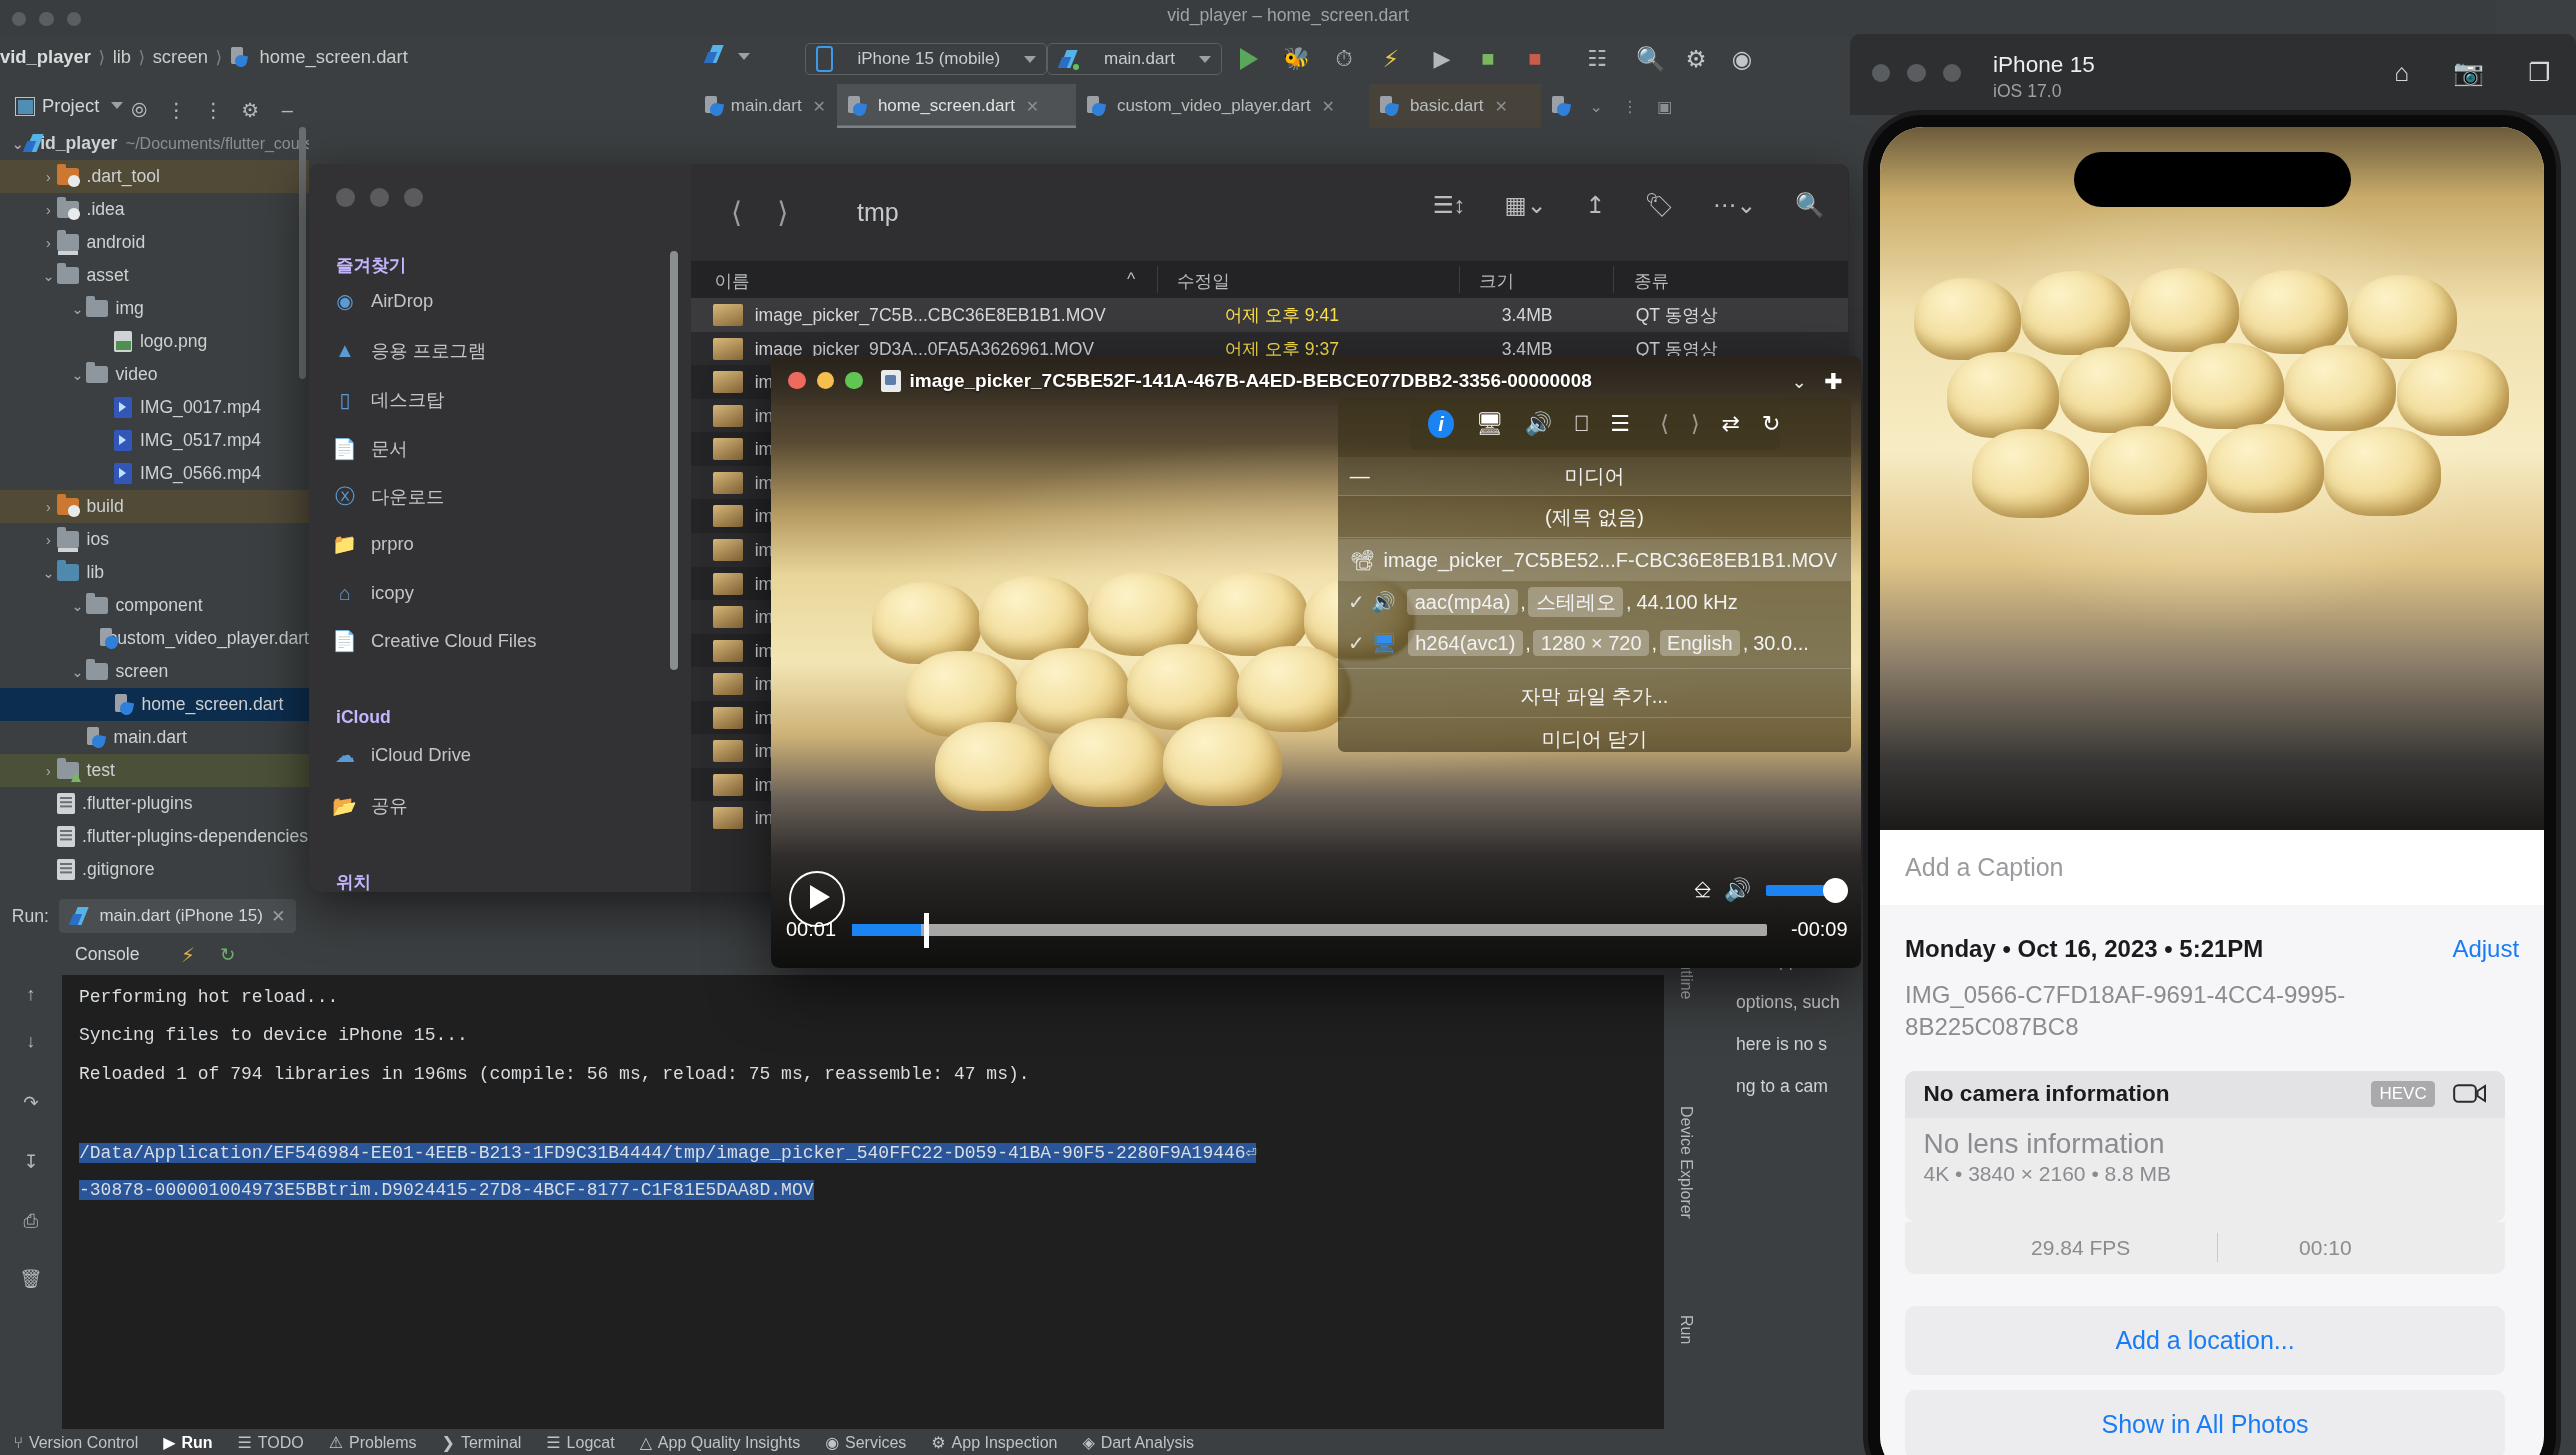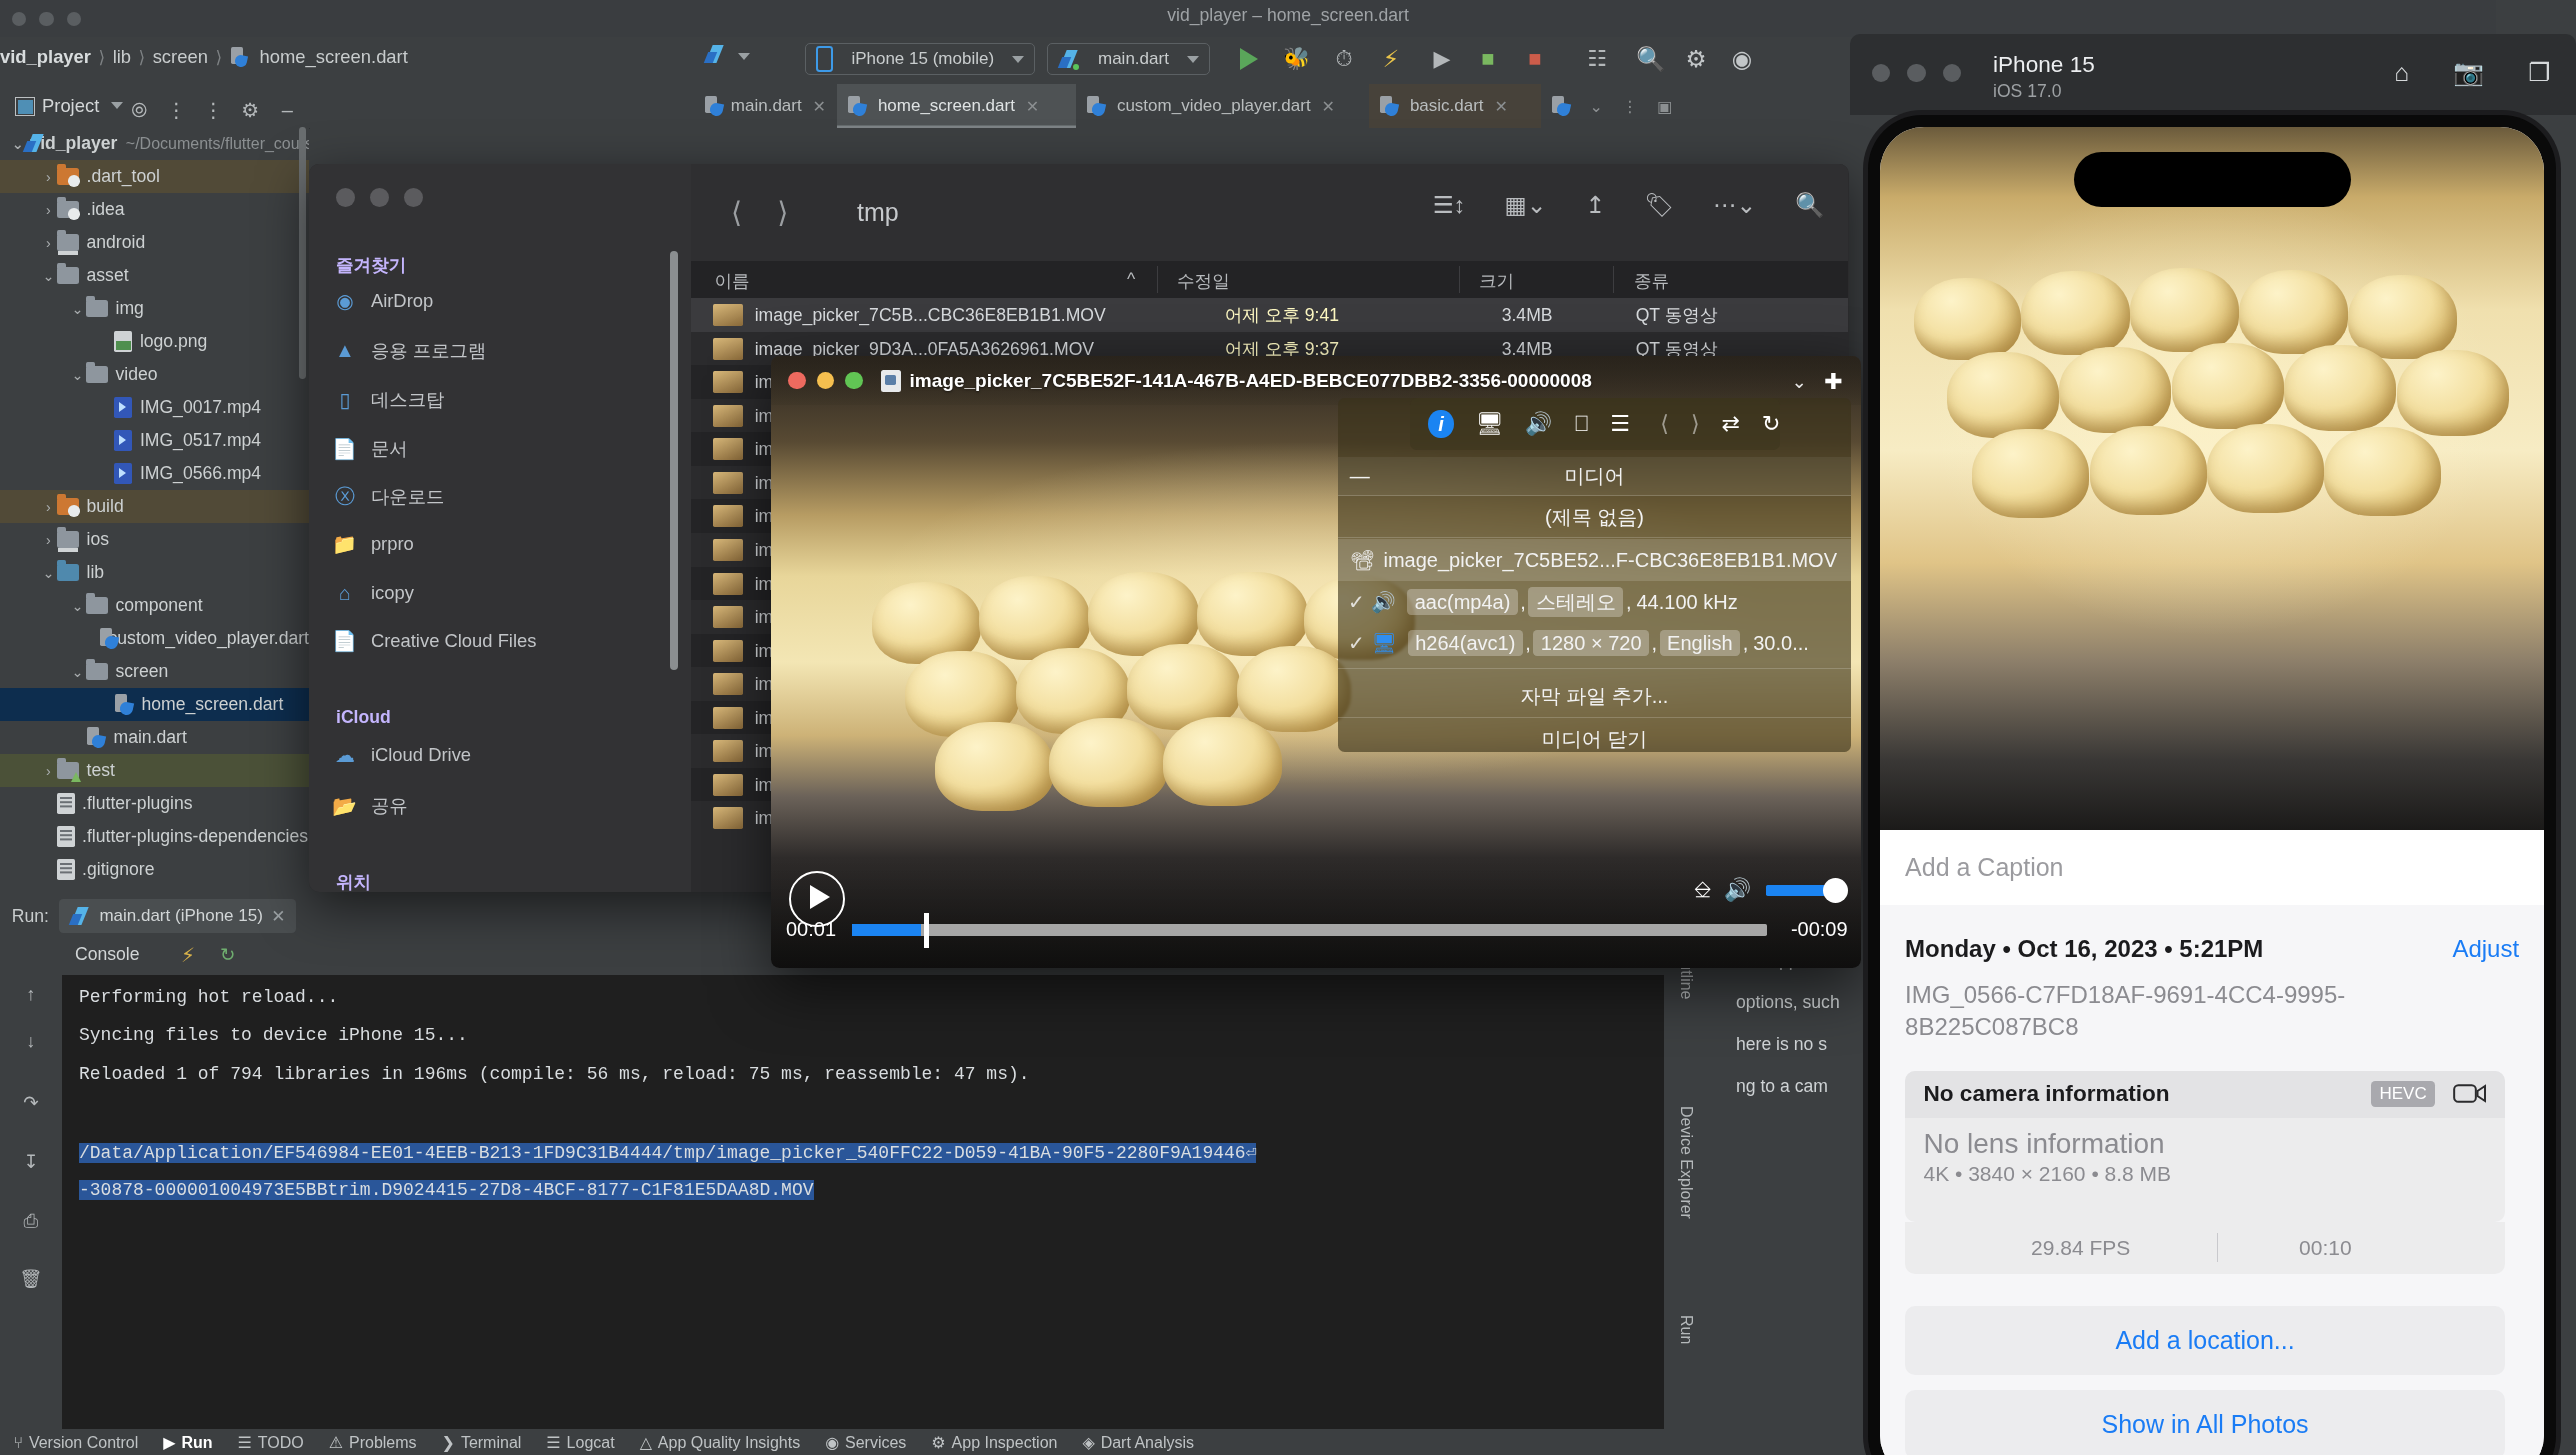--- a/index.html
+++ b/index.html
@@ -21,21 +21,21 @@
   #crumbs .sep{color:#7e8284;font-size:17px;}
   #crumbs .b0{font-weight:bold;color:#d8dcdd;}
   .dartico{display:inline-block;width:18.4px;height:20px;position:relative;margin-right:4.2px;vertical-align:-4.2px;}
   .dartico i{position:absolute;display:block;}
   .dartico .pg{left:1.7px;top:0;width:11.7px;height:17px;background:#9aa0a6;border-radius:1.7px;}
   .dartico .bl{left:5.9px;top:7.5px;width:11.7px;height:11.7px;border-radius:50% 0 50% 50%;
     background:#2f80d8;transform:rotate(12deg);}
   
   #toolbar{position:absolute;left:0;top:35px;width:2576px;height:45px;}
   .tbl{position:absolute;top:8.4px;}
-  .pill{display:inline-flex;align-items:center;gap:18px;height:30px;padding:0 10px;
+  .pill{display:inline-flex;align-items:center;gap:24px;height:30px;padding:0 10px;
     border:0.8px solid #5b6063;border-radius:5px;color:#c9cdce;font-size:17px;background:transparent;}
   .caret{width:0;height:0;border-left:6.7px solid transparent;border-right:6.7px solid transparent;
     border-top:7.5px solid #9aa0a3;display:inline-block;}
   .phoneico{width:13.4px;height:22px;border:2.1px solid #3d9ae8;border-radius:3.4px;}
   .fl-logo{width:22px;height:22px;position:relative;display:inline-block;}
   .fl-logo .a{position:absolute;left:5px;top:1.7px;width:11px;height:18.4px;background:#55b3e8;
     transform:skewX(-22deg);}
   .fl-logo .b{position:absolute;left:1.7px;top:8.4px;width:9.2px;height:11px;background:#2a6fc4;
     transform:skewX(-22deg);}
   .fl-logo .g{position:absolute;right:0.8px;bottom:0.8px;width:5.9px;height:5.9px;border-radius:50%;background:#5ac45a;}
@@ -143,21 +143,21 @@
     color:#b7babd;font-size:17.6px;}
   #fcols .c{position:absolute;top:8.4px;}
   #fcols .div{position:absolute;top:5px;width:0.8px;height:27px;background:#3d3d40;}
   .frow{position:absolute;left:0;width:1157px;height:34px;display:flex;align-items:center;font-size:17.6px;color:#d6d9dc;}
   .frow.odd{background:#242426;}
   .frow.even{background:#2b2b2d;}
   .frow.selrow{background:#3b3b3e;}
   .frow .th{width:30px;height:22px;margin-left:22px;margin-right:11.7px;border-radius:1.7px;
     background:linear-gradient(160deg,#d8b87a,#8a6a3a);}
   .frow .nm{width:470px;white-space:nowrap;overflow:hidden;}
-  .frow .md{width:277px;color:#fef9c3;}
+  .frow .md{width:277px;color:#fde047;}
   .frow .sz{width:134px;}
   .frow .ty{width:168px;}
   #fhscroll{position:absolute;left:394px;top:704px;width:184px;height:8.4px;background:#8b8e90;border-radius:4.2px;}
   
   #qt{position:absolute;left:771px;top:356px;width:1090px;height:612px;border-radius:8.4px;
     overflow:hidden;box-shadow:0 18.4px 59px rgba(0,0,0,.6);}
   #qtvideo{position:absolute;left:0;top:0;width:1090px;height:612px;
     background:
       radial-gradient(ellipse 60% 40% at 50% 42%, rgba(255,240,200,.55), transparent 70%),
       linear-gradient(180deg,#2a2520 0%,#584a33 14%,#b79c63 26%,#e8d69a 36%,#f3e6b4 50%,#cdb277 62%,#6b6259 72%,#2e2b2a 82%,#171615 100%);}

